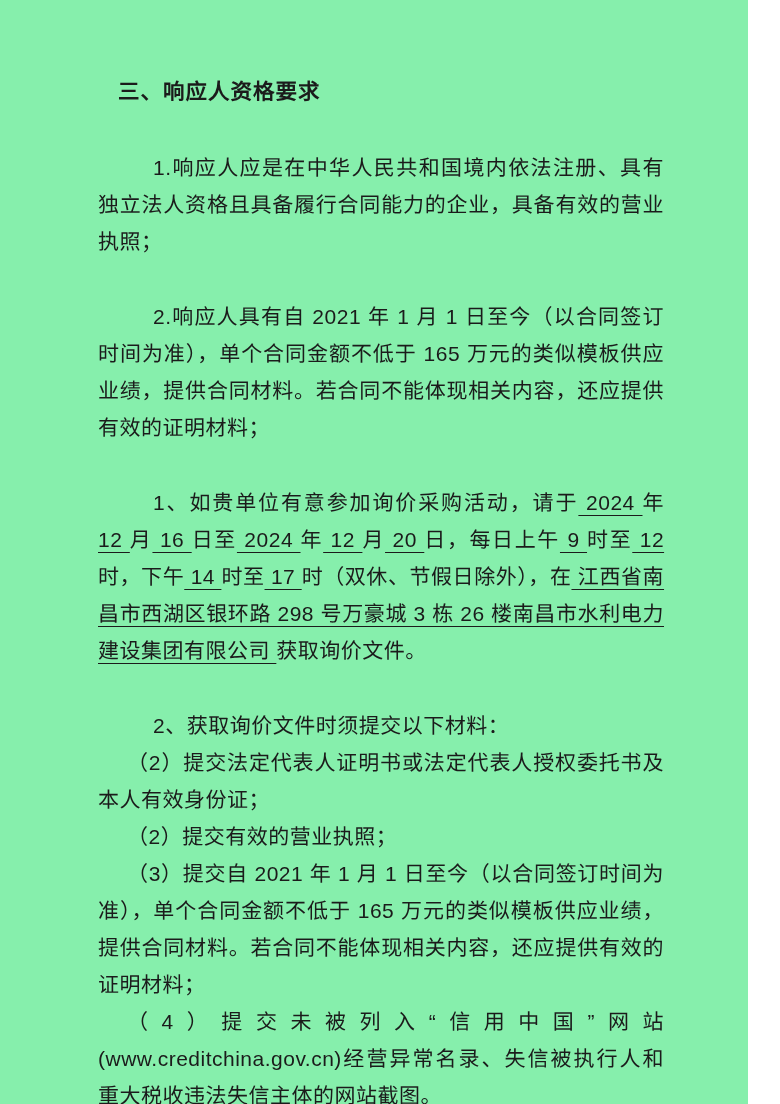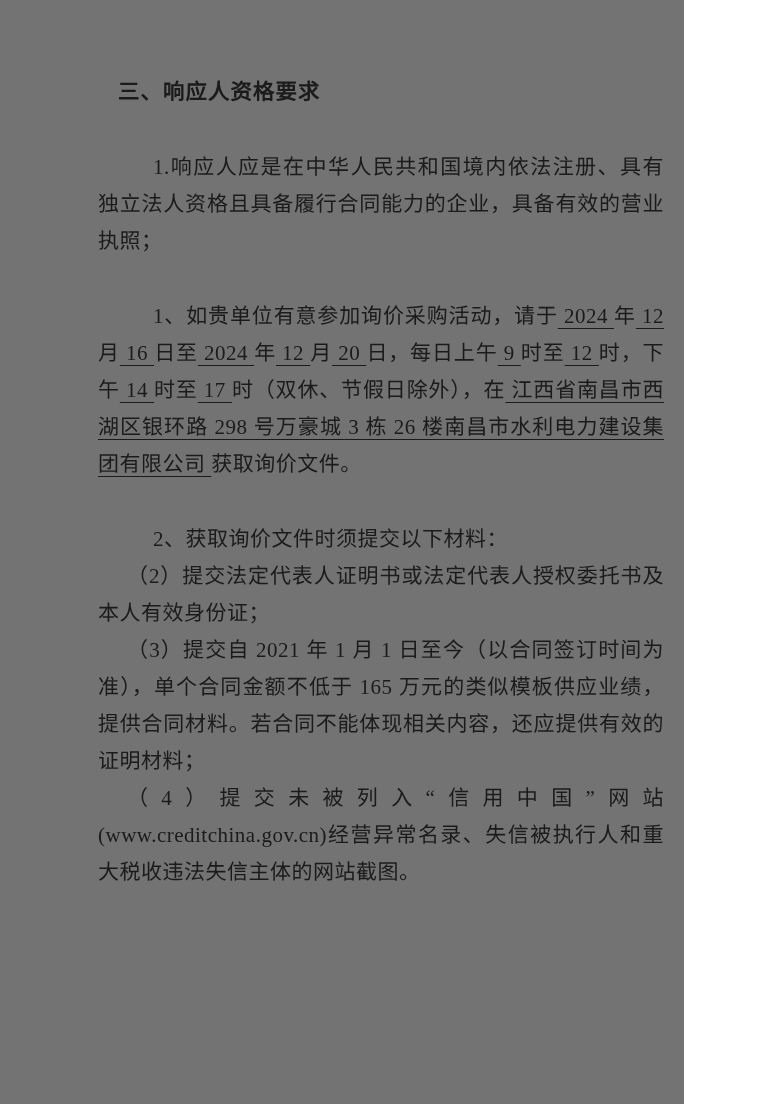--- a/index.html
+++ b/index.html
@@ -2,25 +2,25 @@
 <html lang="zh-CN"><head>
 <meta charset="utf-8">
 <style>
   html, body {
     margin: 0;
     padding: 0;
     background: #ffffff;
   }
   .page {
     position: relative;
-    width: 684px;
+    width: 748px;
     height: 1104px;
-    background: #737373;
+    background: #86efac;
     overflow: hidden;
-    font-family: Liberation Serif, serif;
+    font-family: Liberation Sans, sans-serif;
     color: #1b1b1b;
   }
   .content {
     position: absolute;
     left: 98px;
     top: 74px;
     width: 566px;
   }
   .heading {
     margin: 0;
@@ -46,22 +46,24 @@
   }
 </style>
 </head>
 <body>
 
 <div class="page">
   <div class="content">
       <section>
         <h2 class="heading">三、响应人资格要求</h2>
         <p class="para indent-num"><span class="">1.响应人应是在中华人民共和国境内依法注册、具有独立法人资格且具备履行合同能力的企业，具备有效的营业执照；</span></p>
+        <p class="para indent-num"><span class="">2.响应人具有自 2021 年 1 月 1 日至今（以合同签订时间为准），单个合同金额不低于 165 万元的类似模板供应业绩，提供合同材料。若合同不能体现相关内容，还应提供有效的证明材料；</span></p>
       </section>
       <section>
         <p class="para indent-num"><span class="">1、如贵单位有意参加询价采购活动，请于</span><span class="u"> 2024 </span><span class="">年</span><span class="u"> 12 </span><span class="">月</span><span class="u"> 16 </span><span class="">日至</span><span class="u"> 2024 </span><span class="">年</span><span class="u"> 12 </span><span class="">月</span><span class="u"> 20 </span><span class="">日，每日上午</span><span class="u"> 9 </span><span class="">时至</span><span class="u"> 12 </span><span class="">时，下午</span><span class="u"> 14 </span><span class="">时至</span><span class="u"> 17 </span><span class="">时（双休、节假日除外），在</span><span class="u"> 江西省南昌市西湖区银环路 298 号万豪城 3 栋 26 楼南昌市水利电力建设集团有限公司 </span><span class="">获取询价文件。</span></p>
         <p class="para indent-num"><span class="">2、获取询价文件时须提交以下材料：</span></p>
         <p class="para indent-paren"><span class="">（2）提交法定代表人证明书或法定代表人授权委托书及本人有效身份证；</span></p>
+        <p class="para indent-paren"><span class="">（2）提交有效的营业执照；</span></p>
         <p class="para indent-paren"><span class="">（3）提交自 2021 年 1 月 1 日至今（以合同签订时间为准），单个合同金额不低于 165 万元的类似模板供应业绩，提供合同材料。若合同不能体现相关内容，还应提供有效的证明材料；</span></p>
         <p class="para indent-paren"><span class="">（4）提交未被列入“信用中国”网站(www.creditchina.gov.cn)经营异常名录、失信被执行人和重大税收违法失信主体的网站截图。</span></p>
       </section>
     </div>
 </div>
 
 </body></html>

